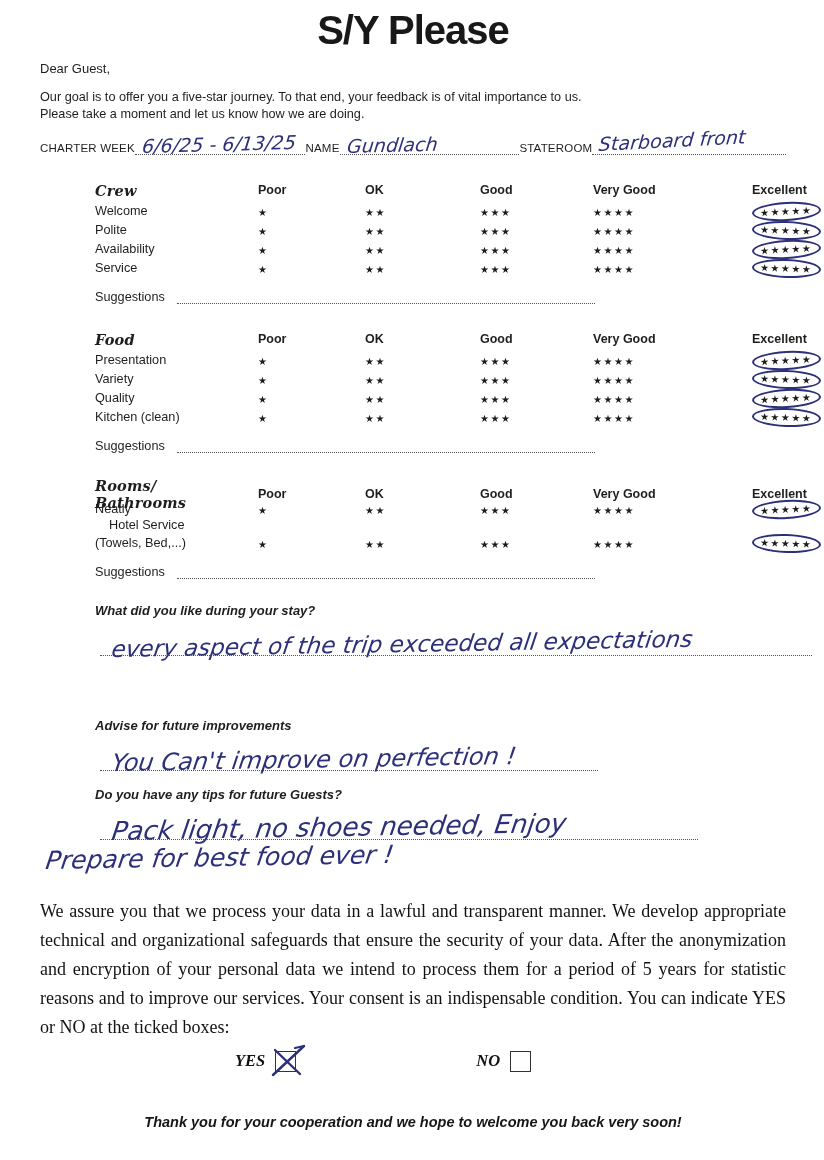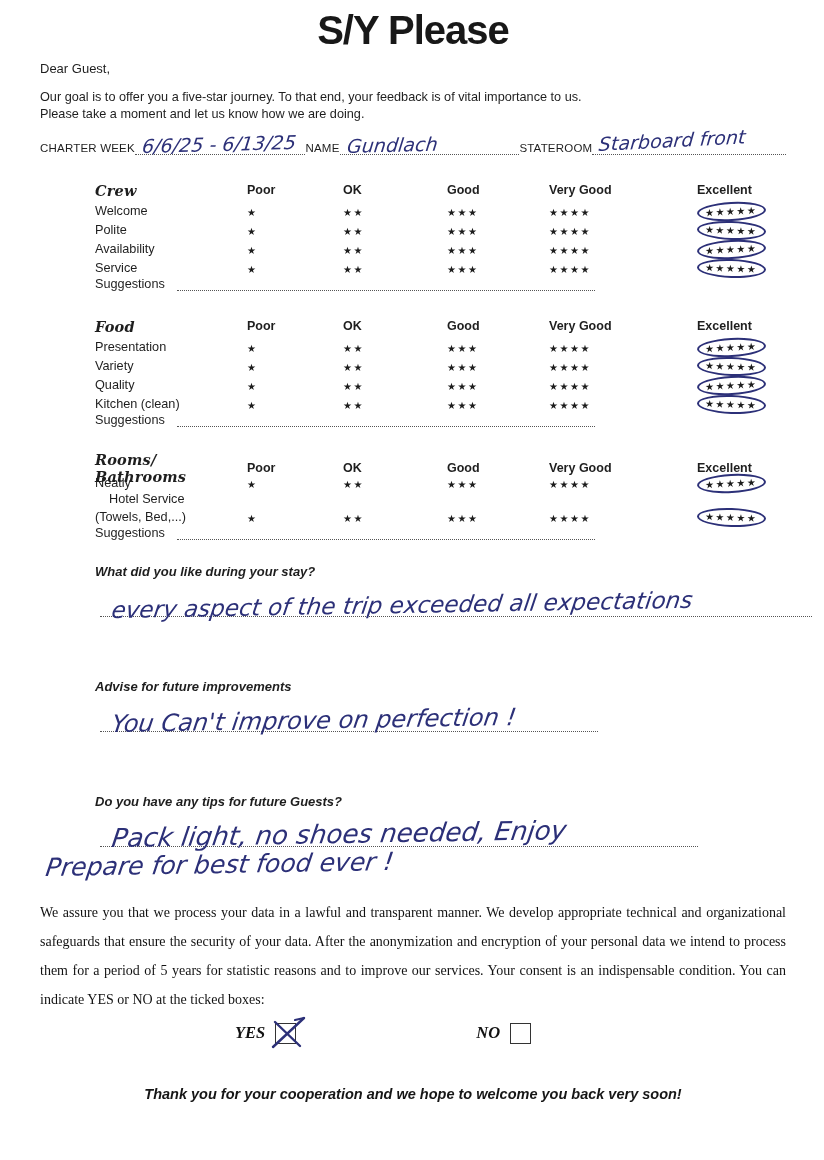--- a/index.html
+++ b/index.html
@@ -37,35 +37,36 @@
     transform:skewX(-8deg) rotate(-1.5deg); transform-origin:left bottom;
   }
   .f-stateroom > .hw { transform:skewX(-8deg) rotate(-3deg); bottom:-1px; }
 
   
   #sections { margin-top:24px; margin-left:55px; }
   .section { margin-bottom:24px; }
   .rate-grid {
     display:grid; grid-template-columns:152px 96px 104px 102px 148px 110px;
     align-items:center;
+    gap:11px;
   }
   .rate-head { font-weight:bold; font-size:12.5px; height:22px; }
   .sec-title {
     font-family:"DejaVu Serif", serif; font-style:italic; font-weight:bold;
     font-size:14.5px; letter-spacing:.2px;
   }
   .rate-row { height:19px; }
   .row-label { font-size:12.7px; font-weight:normal; }
   .pre-label { font-size:12.7px; margin-left:14px; height:15px; }
   .stars { font-size:10px; letter-spacing:1.5px; color:#1c1c1c; white-space:nowrap; }
   .circled {
     display:inline-block; border:2px solid #2c3078; border-radius:50%;
     padding:0 7px 1px 6px; line-height:12px;
   }
-  .sugg-row { display:flex; align-items:flex-end; font-size:12.7px; }
+  .sugg-row { margin-top:13px; display:flex; align-items:flex-end; font-size:12.7px; }
   .sugg-line {
     display:inline-block; width:418px; margin-left:12px;
     border-bottom:1.6px dotted #555; height:14px;
   }
 
   
   .q-label {
     font-weight:bold; font-style:italic; font-size:13px; margin-left:55px;
   }
   .answer-line {
@@ -76,21 +77,21 @@
     position:absolute; left:10px; bottom:-7px; white-space:nowrap;
     transform:skewX(-9deg) rotate(-1deg); transform-origin:left bottom;
   }
   .hw-block {
     font-size:25px; margin-left:4px; transform:skewX(-9deg) rotate(-1deg);
     transform-origin:left bottom; white-space:nowrap;
   }
 
   
   .legal {
-    margin-top:16px; font-family:"Liberation Serif", serif; font-size:14px;
+    margin-top:22px; font-family:"Liberation Serif", serif; font-size:18px;
     line-height:29px; text-align:justify; color:#121212;
   }
   .consent-row { margin-top:4px; margin-left:195px; display:flex; align-items:center; height:30px; }
   .consent-label {
     font-family:"Liberation Serif", serif; font-weight:bold; font-style:italic;
     font-size:16.5px; color:#121212;
   }
   .checkbox {
     width:21px; height:21px; border:1.7px solid #333; position:relative;
     display:inline-block; margin-left:10px; background:#fff;
@@ -257,21 +258,21 @@
           <span>Suggestions</span>
           <span class="sugg-line"></span>
         </div>
       </div>
     </div>
 
   <div id="questions"><div class="q-label" style="margin-top: 24px;">What did you like during your stay?</div><div class="answer-line" style="width: 712px; height: 38px;">
         <span class="hw" style="font-size: 23px;">every aspect of the trip exceeded all expectations</span>
       </div><div class="q-label" style="margin-top: 62px;">Advise for future improvements</div><div class="answer-line" style="width: 498px; height: 38px;">
         <span class="hw" style="font-size: 24px;">You Can't improve on perfection !</span>
-      </div><div class="q-label" style="margin-top: 62px;">Do you have any tips for future Guests?</div><div class="answer-line" style="width: 598px; height: 38px;">
+      </div><div class="q-label" style="margin-top: 16px;">Do you have any tips for future Guests?</div><div class="answer-line" style="width: 598px; height: 38px;">
         <span class="hw" style="font-size: 26px;">Pack light, no shoes needed,   Enjoy</span>
       </div><div class="hw hw-block" style="margin-top: 6px;">Prepare for best food ever !</div></div>
 
   <p class="legal">We assure you that we process your data in a lawful and transparent manner. We develop appropriate technical and organizational safeguards that ensure the security of your data. After the anonymization and encryption of your personal data we intend to process them for a period of 5 years for statistic reasons and to improve our services. Your consent is an indispensable condition. You can indicate YES or NO at the ticked boxes:</p>
 
   <div class="consent-row">
     <span class="consent-label">YES</span>
     <span class="checkbox">
       <svg width="36" height="38">
         <line x1="4" y1="32" x2="35" y2="3" stroke="#2c3078" stroke-width="2.4" stroke-linecap="round"></line>

